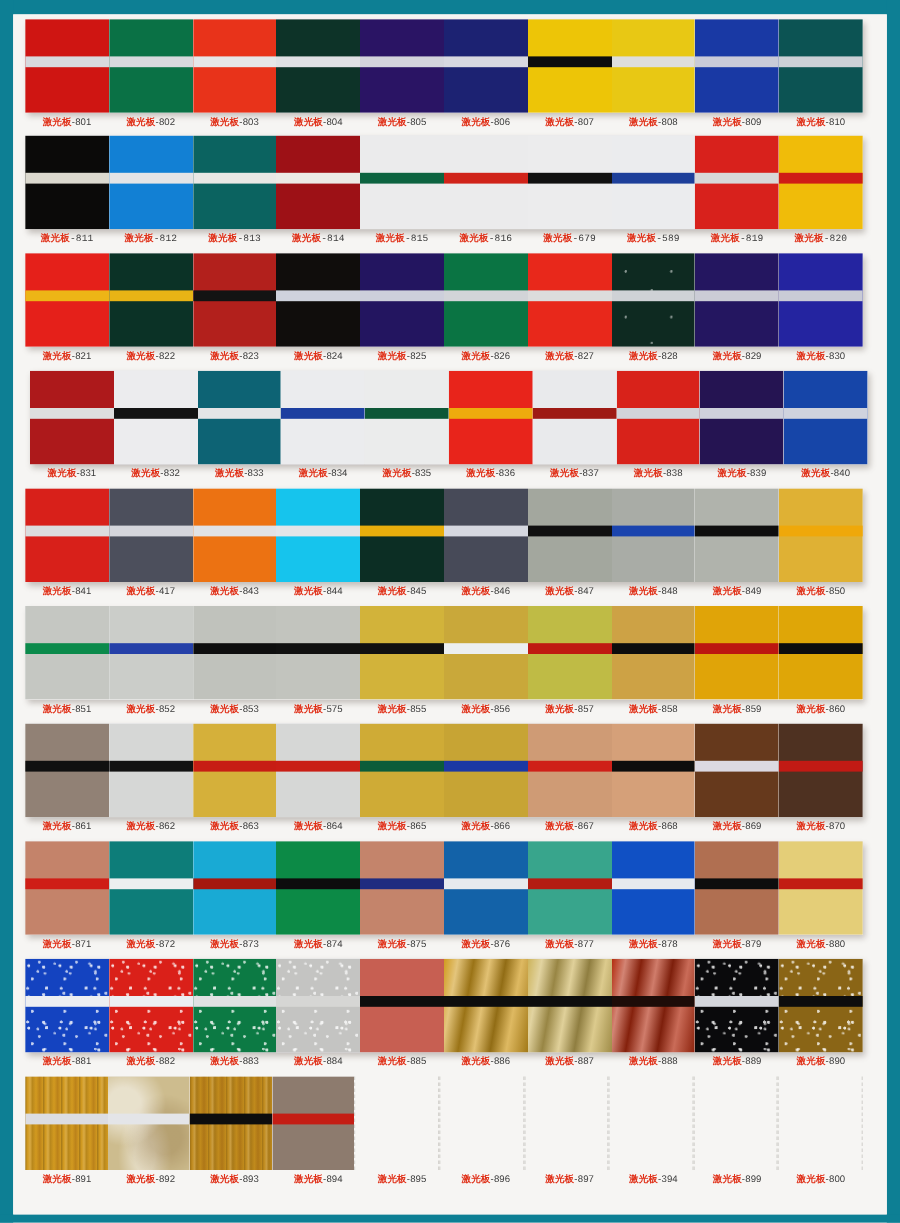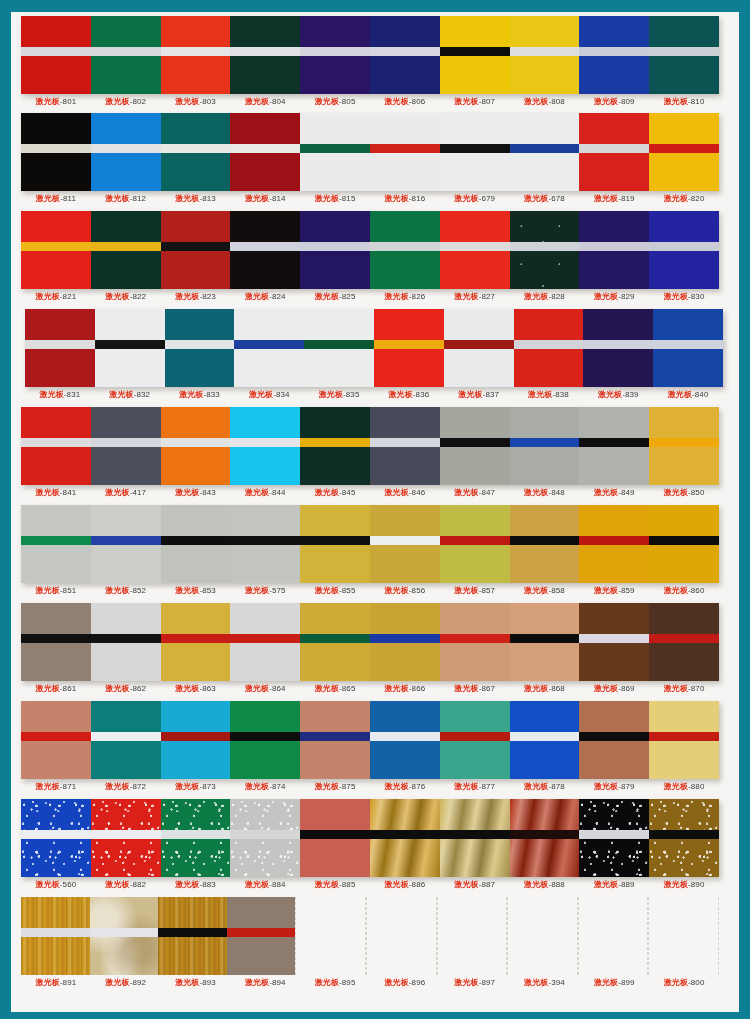--- a/index.html
+++ b/index.html
@@ -184,21 +184,21 @@
           <div class="label"><span class="cn">激光板</span><span class="num">-803</span></div>
           <div class="label"><span class="cn">激光板</span><span class="num">-804</span></div>
           <div class="label"><span class="cn">激光板</span><span class="num">-805</span></div>
           <div class="label"><span class="cn">激光板</span><span class="num">-806</span></div>
           <div class="label"><span class="cn">激光板</span><span class="num">-807</span></div>
           <div class="label"><span class="cn">激光板</span><span class="num">-808</span></div>
           <div class="label"><span class="cn">激光板</span><span class="num">-809</span></div>
           <div class="label"><span class="cn">激光板</span><span class="num">-810</span></div>
         </div>
       </div>
-      <div class="row" style="position: absolute; left: 0px; top: 97px;">
+      <div class="row" style="position: absolute; left: 0px; top: 97px; font-family: Liberation Mono, monospace;">
         <div class="strip">
           <div class="swatch">
             <div class="face" style="background: rgb(11, 10, 9);"></div>
             <div class="band" style="background: rgb(220, 217, 207);"></div>
           </div>
           <div class="swatch">
             <div class="face" style="background: rgb(18, 128, 212);"></div>
             <div class="band" style="background: rgb(228, 228, 230);"></div>
           </div>
           <div class="swatch">
@@ -235,21 +235,21 @@
           </div>
         </div>
         <div class="labels">
           <div class="label"><span class="cn">激光板</span><span class="num">-811</span></div>
           <div class="label"><span class="cn">激光板</span><span class="num">-812</span></div>
           <div class="label"><span class="cn">激光板</span><span class="num">-813</span></div>
           <div class="label"><span class="cn">激光板</span><span class="num">-814</span></div>
           <div class="label"><span class="cn">激光板</span><span class="num">-815</span></div>
           <div class="label"><span class="cn">激光板</span><span class="num">-816</span></div>
           <div class="label"><span class="cn">激光板</span><span class="num">-679</span></div>
-          <div class="label"><span class="cn">激光板</span><span class="num">-678</span></div>
+          <div class="label"><span class="cn">激光板</span><span class="num">-589</span></div>
           <div class="label"><span class="cn">激光板</span><span class="num">-819</span></div>
           <div class="label"><span class="cn">激光板</span><span class="num">-820</span></div>
         </div>
       </div>
       <div class="row" style="position: absolute; left: 0px; top: 195px;">
         <div class="strip">
           <div class="swatch">
             <div class="face" style="background: rgb(229, 32, 26);"></div>
             <div class="band" style="background: rgb(237, 181, 22);"></div>
           </div>
@@ -630,21 +630,21 @@
             <div class="tex-glitter"></div>
             <div class="band" style="background: rgb(212, 214, 220);"></div>
           </div>
           <div class="swatch">
             <div class="face" style="background: rgb(138, 101, 22);"></div>
             <div class="tex-glitter"></div>
             <div class="band" style="background: rgb(13, 13, 13);"></div>
           </div>
         </div>
         <div class="labels">
-          <div class="label"><span class="cn">激光板</span><span class="num">-560</span></div>
+          <div class="label"><span class="cn">激光板</span><span class="num">-881</span></div>
           <div class="label"><span class="cn">激光板</span><span class="num">-882</span></div>
           <div class="label"><span class="cn">激光板</span><span class="num">-883</span></div>
           <div class="label"><span class="cn">激光板</span><span class="num">-884</span></div>
           <div class="label"><span class="cn">激光板</span><span class="num">-885</span></div>
           <div class="label"><span class="cn">激光板</span><span class="num">-886</span></div>
           <div class="label"><span class="cn">激光板</span><span class="num">-887</span></div>
           <div class="label"><span class="cn">激光板</span><span class="num">-888</span></div>
           <div class="label"><span class="cn">激光板</span><span class="num">-889</span></div>
           <div class="label"><span class="cn">激光板</span><span class="num">-890</span></div>
         </div>

